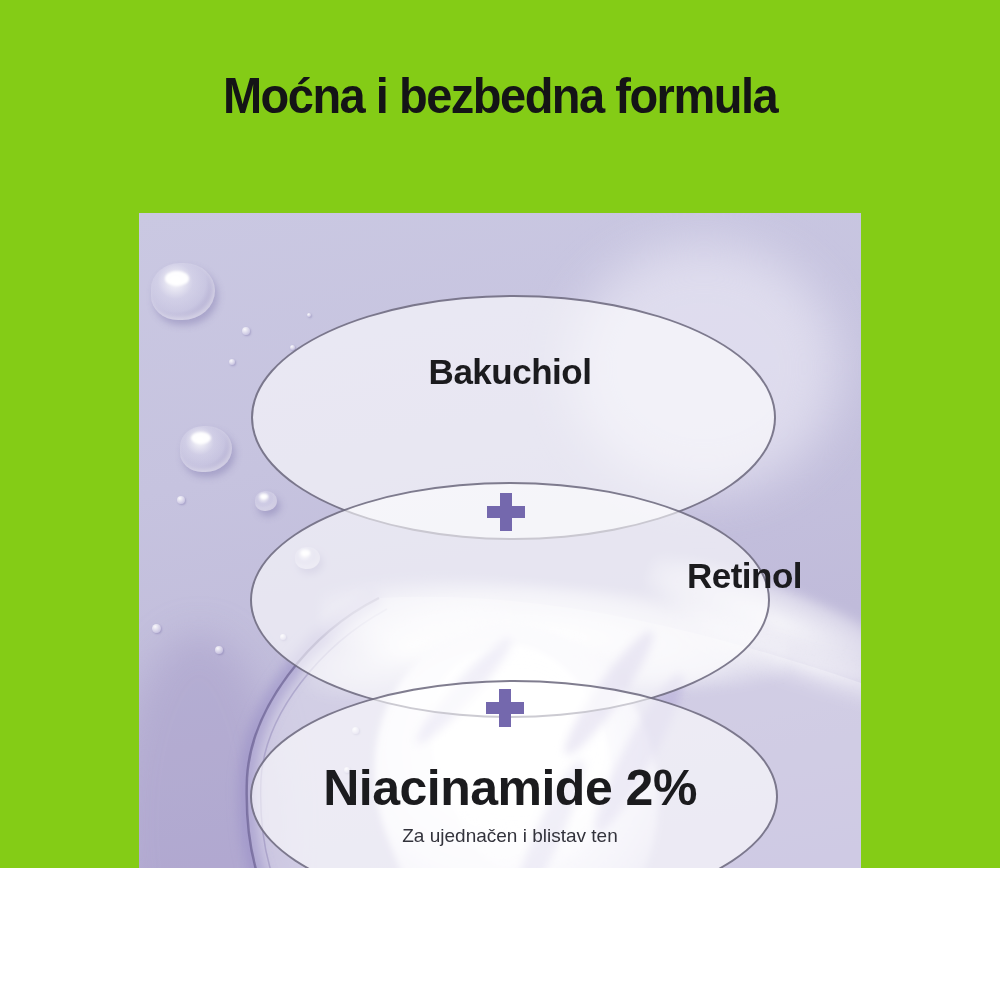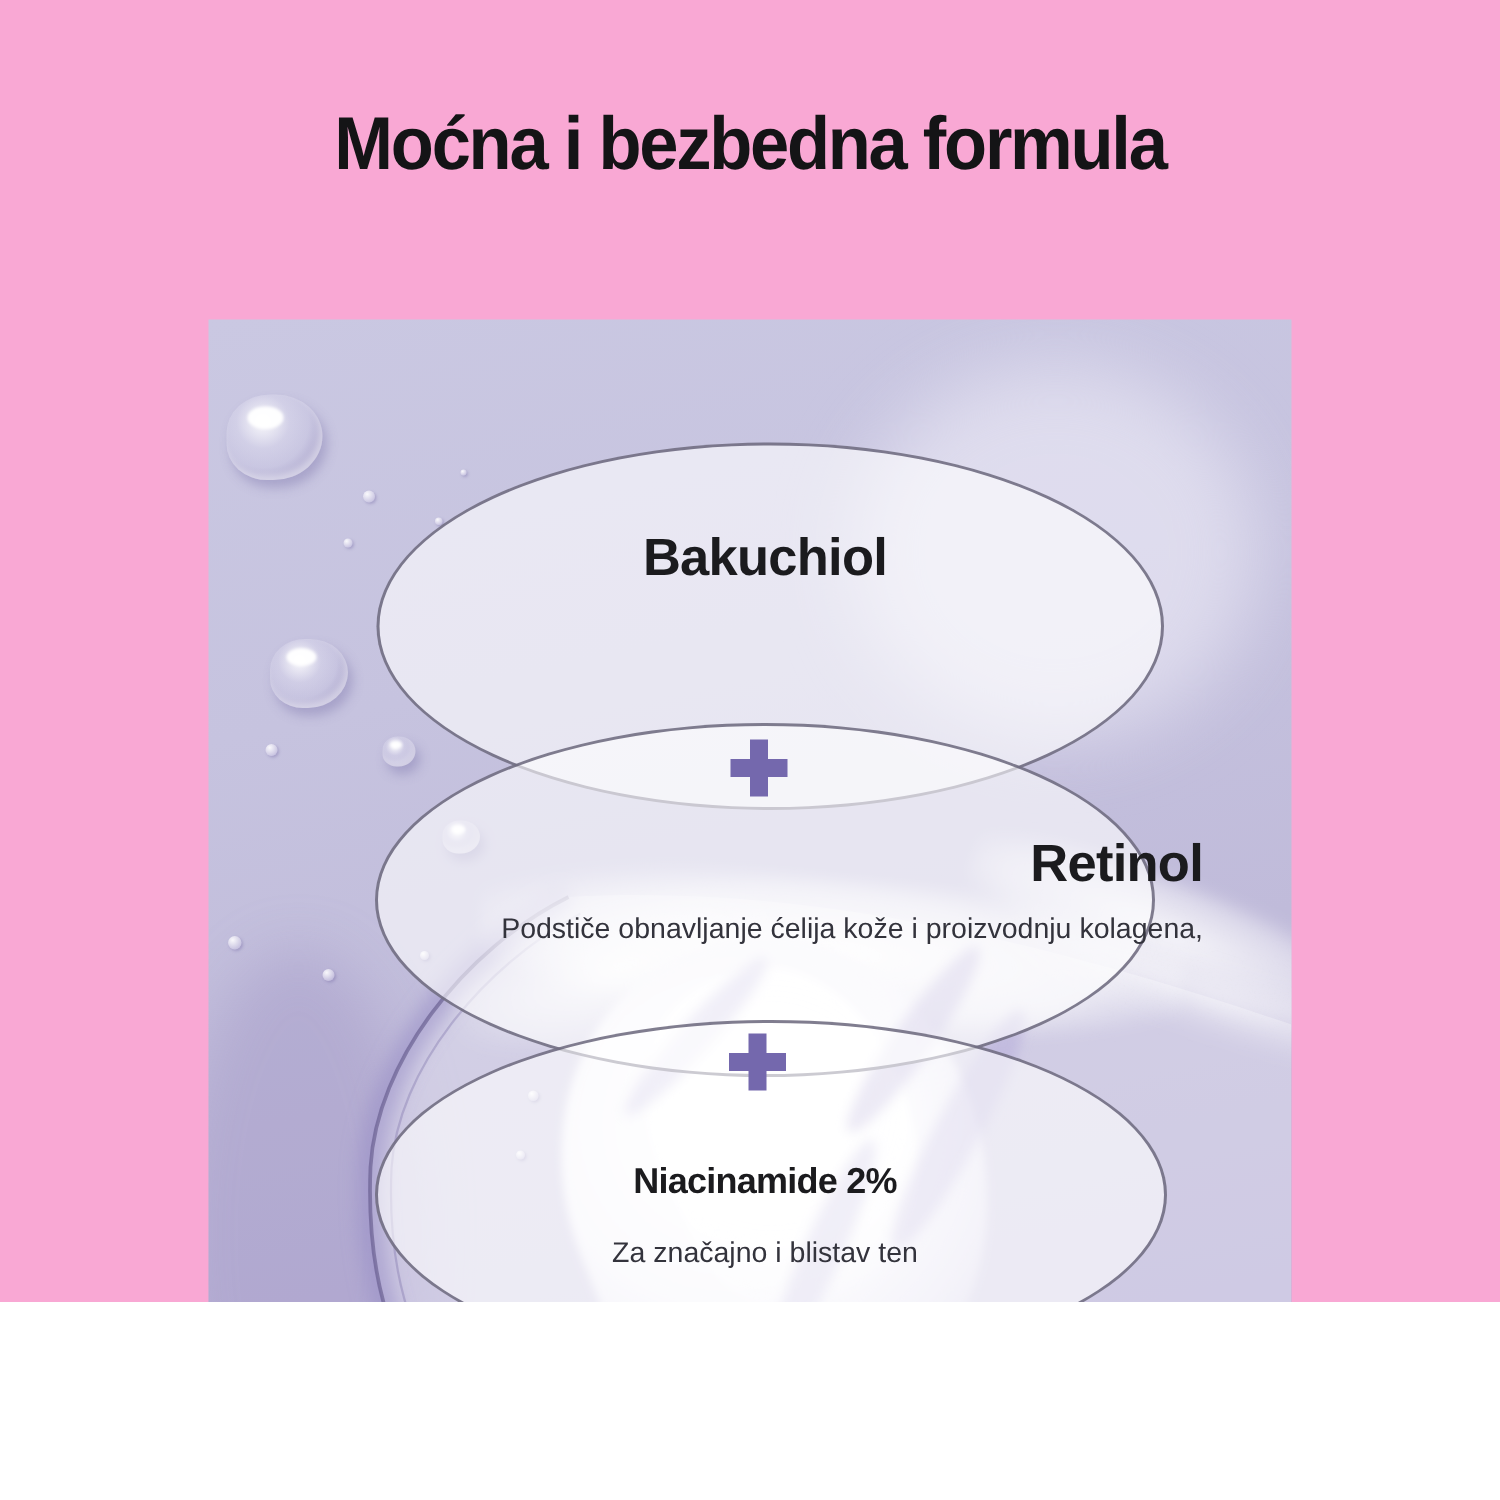--- a/index.html
+++ b/index.html
@@ -9,21 +9,21 @@
     --body-color:#33333c;
     --lavender:#c6c3df;
     --lavender-deep:#b7aed7;
     --ellipse-border:rgba(85,82,105,0.75);
   }
   *{margin:0;padding:0;box-sizing:border-box;}
   html,body{background:#ffffff;}
   body{font-family:"Liberation Sans","DejaVu Sans",sans-serif;}
   .stage{
     position:relative;width:1000px;height:868px;margin:0 auto;
-    background:#f9a8d4;overflow:hidden;text-decoration:underline;
+    background:#84cc16;overflow:hidden;text-decoration:underline;
   }
   
   .title{
     position:absolute;left:0;top:68px;width:100%;
     text-align:center;font-size:47px;font-weight:bold;
     letter-spacing:-1.5px;color:var(--title-color);
     transform:scaleY(1.06);
   }
   
   .photo{
@@ -88,21 +88,21 @@
   .e3{left:250px;top:680px;width:528px;height:233px;}
   
   .card{position:absolute;left:218px;width:584px;text-align:center;}
   .t1{top:352px;}
   .t2{top:556px;text-align:right;}
   .t3{top:766px;}
   .ing-name{
     font-size:35px;line-height:40px;font-weight:bold;
     color:var(--heading-color);letter-spacing:-0.5px;
   }
-  .t3 .ing-name{font-size:24px;line-height:44px;}
+  .t3 .ing-name{font-size:50px;line-height:44px;}
   .ing-desc{
     margin-top:10px;font-size:19px;line-height:27px;
     color:var(--body-color);
   }
   .t3 .ing-desc{margin-top:12px;}
   
   .plus{position:absolute;width:38px;height:38px;}
   .plus::before{
     content:"";position:absolute;left:0;top:13px;width:38px;height:12px;
     background:var(--plus-color);
@@ -171,23 +171,22 @@
   <div class="ellipse e3"></div>
 
   <div class="card t1">
     <div class="ing-name">Bakuchiol</div>
   </div>
 
   <div class="plus p1"></div>
 
   <div class="card t2">
     <div class="ing-name">Retinol</div>
-    <div class="ing-desc">Podstiče obnavljanje ćelija kože i proizvodnju kolagena,</div>
   </div>
 
   <div class="plus p2"></div>
 
   <div class="card t3">
     <div class="ing-name">Niacinamide 2%</div>
-    <div class="ing-desc">Za značajno i blistav ten</div>
+    <div class="ing-desc">Za ujednačen i blistav ten</div>
   </div>
 
 </div>
 
 </body></html>

